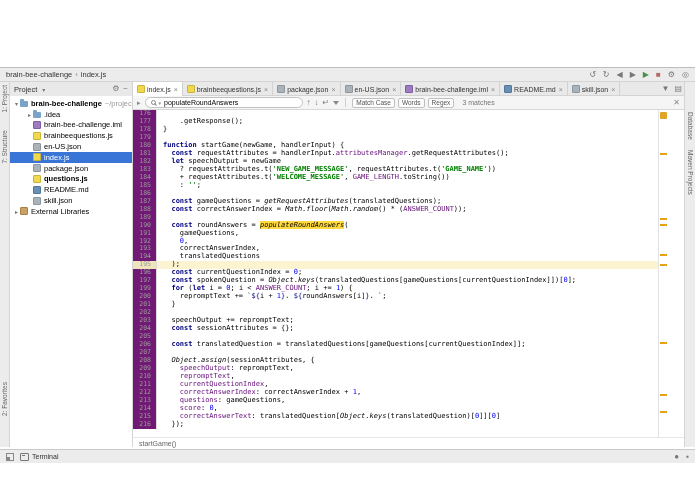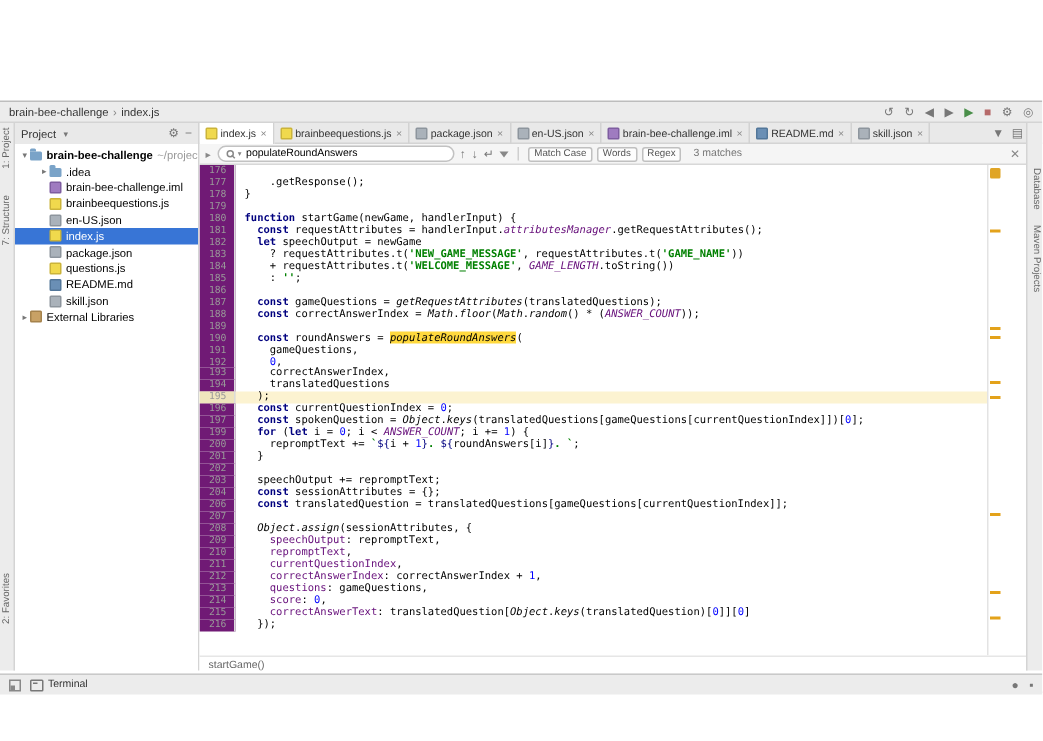--- a/index.html
+++ b/index.html
@@ -92,21 +92,21 @@
   .cl { display:flex; height:7.975px; line-height:7.975px; font-size:7px; white-space:pre; }
   .cl.cur { background:#fcf3d1; }
   .ln { width:24px; padding-right:5px; text-align:right; color:#999; background:#701a75;
         border-right:1px solid #dcdcdc; flex:0 0 auto; font-size:6.5px; }
   .cl.cur .ln { background:#efe5bd; }
   .ct { padding-left:6px; }
   .tk-p  { color:#000000; }
   .tk-k  { color:#00007f; font-weight:bold; }
   .tk-s  { color:#008000; font-weight:bold; }
   .tk-n  { color:#0000ff; }
-  .tk-f  { color:#660e7a; font-style:italic; }
+  .tk-f  { color:#660e7a; }
   .tk-pk { color:#660e7a; }
   .tk-it { font-style:italic; color:#000; }
   .tk-x  { color:#00007f; }
   .tk-hl { background:#ffd93e; font-style:italic; color:#000; }
 
   
   .stripe { position:absolute; left:658px; top:42px; width:10px; height:327px; background:#fff;
             border-left:1px solid #e3e3e3; }
   .inspect-square { position:absolute; left:1px; top:2px; width:7px; height:7px; background:#e0a526;
                     border-radius:1px; }
@@ -270,21 +270,21 @@
           <div class="trow selected" style="padding-left: 16px;">
             <span class="tarrow"></span>
             <span class="ficon js"></span>
             <span class="tlabel">index.js</span>
           </div>
           <div class="trow" style="padding-left: 16px;">
             <span class="tarrow"></span>
             <span class="ficon json"></span>
             <span class="tlabel">package.json</span>
           </div>
-          <div class="trow" style="padding-left: 16px;">
+          <div class="trow" style="padding-left: 16px; font-weight: bold;">
             <span class="tarrow"></span>
             <span class="ficon js"></span>
             <span class="tlabel">questions.js</span>
           </div>
           <div class="trow" style="padding-left: 16px;">
             <span class="tarrow"></span>
             <span class="ficon md"></span>
             <span class="tlabel">README.md</span>
           </div>
           <div class="trow" style="padding-left: 16px;">
@@ -322,20 +322,21 @@
         <div class="cl"><span class="ln">194</span><span class="ct"><span class="tk-p">    translatedQuestions</span></span></div>
         <div class="cl cur"><span class="ln">195</span><span class="ct"><span class="tk-p">  );</span></span></div>
         <div class="cl"><span class="ln">196</span><span class="ct"><span class="tk-p">  </span><span class="tk-k">const</span><span class="tk-p"> currentQuestionIndex = </span><span class="tk-n">0</span><span class="tk-p">;</span></span></div>
         <div class="cl"><span class="ln">197</span><span class="ct"><span class="tk-p">  </span><span class="tk-k">const</span><span class="tk-p"> spokenQuestion = </span><span class="tk-it">Object</span><span class="tk-p">.</span><span class="tk-it">keys</span><span class="tk-p">(translatedQuestions[gameQuestions[currentQuestionIndex]])[</span><span class="tk-n">0</span><span class="tk-p">];</span></span></div>
         <div class="cl"><span class="ln">199</span><span class="ct"><span class="tk-p">  </span><span class="tk-k">for</span><span class="tk-p"> (</span><span class="tk-k">let</span><span class="tk-p"> i = </span><span class="tk-n">0</span><span class="tk-p">; i &lt; </span><span class="tk-f">ANSWER_COUNT</span><span class="tk-p">; i += </span><span class="tk-n">1</span><span class="tk-p">) {</span></span></div>
         <div class="cl"><span class="ln">200</span><span class="ct"><span class="tk-p">    repromptText += </span><span class="tk-s">`</span><span class="tk-x">${</span><span class="tk-p">i + </span><span class="tk-n">1</span><span class="tk-x">}</span><span class="tk-s">. </span><span class="tk-x">${</span><span class="tk-p">roundAnswers[i]</span><span class="tk-x">}</span><span class="tk-s">. `</span><span class="tk-p">;</span></span></div>
         <div class="cl"><span class="ln">201</span><span class="ct"><span class="tk-p">  }</span></span></div>
         <div class="cl"><span class="ln">202</span><span class="ct"></span></div>
         <div class="cl"><span class="ln">203</span><span class="ct"><span class="tk-p">  speechOutput += repromptText;</span></span></div>
         <div class="cl"><span class="ln">204</span><span class="ct"><span class="tk-p">  </span><span class="tk-k">const</span><span class="tk-p"> sessionAttributes = {};</span></span></div>
+        <div class="cl"><span class="ln">205</span><span class="ct"></span></div>
         <div class="cl"><span class="ln">206</span><span class="ct"><span class="tk-p">  </span><span class="tk-k">const</span><span class="tk-p"> translatedQuestion = translatedQuestions[gameQuestions[currentQuestionIndex]];</span></span></div>
         <div class="cl"><span class="ln">207</span><span class="ct"></span></div>
         <div class="cl"><span class="ln">208</span><span class="ct"><span class="tk-p">  </span><span class="tk-it">Object</span><span class="tk-p">.</span><span class="tk-it">assign</span><span class="tk-p">(sessionAttributes, {</span></span></div>
         <div class="cl"><span class="ln">209</span><span class="ct"><span class="tk-p">    </span><span class="tk-pk">speechOutput</span><span class="tk-p">: repromptText,</span></span></div>
         <div class="cl"><span class="ln">210</span><span class="ct"><span class="tk-p">    </span><span class="tk-pk">repromptText</span><span class="tk-p">,</span></span></div>
         <div class="cl"><span class="ln">211</span><span class="ct"><span class="tk-p">    </span><span class="tk-pk">currentQuestionIndex</span><span class="tk-p">,</span></span></div>
         <div class="cl"><span class="ln">212</span><span class="ct"><span class="tk-p">    </span><span class="tk-pk">correctAnswerIndex</span><span class="tk-p">: correctAnswerIndex + </span><span class="tk-n">1</span><span class="tk-p">,</span></span></div>
         <div class="cl"><span class="ln">213</span><span class="ct"><span class="tk-p">    </span><span class="tk-pk">questions</span><span class="tk-p">: gameQuestions,</span></span></div>
         <div class="cl"><span class="ln">214</span><span class="ct"><span class="tk-p">    </span><span class="tk-pk">score</span><span class="tk-p">: </span><span class="tk-n">0</span><span class="tk-p">,</span></span></div>
         <div class="cl"><span class="ln">215</span><span class="ct"><span class="tk-p">    </span><span class="tk-pk">correctAnswerText</span><span class="tk-p">: translatedQuestion[</span><span class="tk-it">Object</span><span class="tk-p">.</span><span class="tk-it">keys</span><span class="tk-p">(translatedQuestion)[</span><span class="tk-n">0</span><span class="tk-p">]][</span><span class="tk-n">0</span><span class="tk-p">]</span></span></div>

